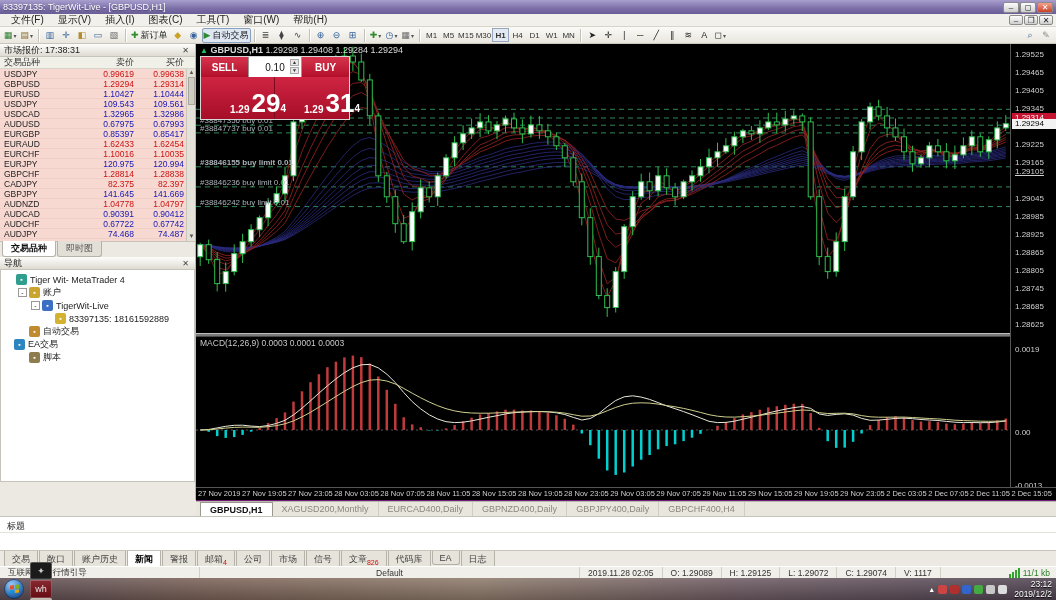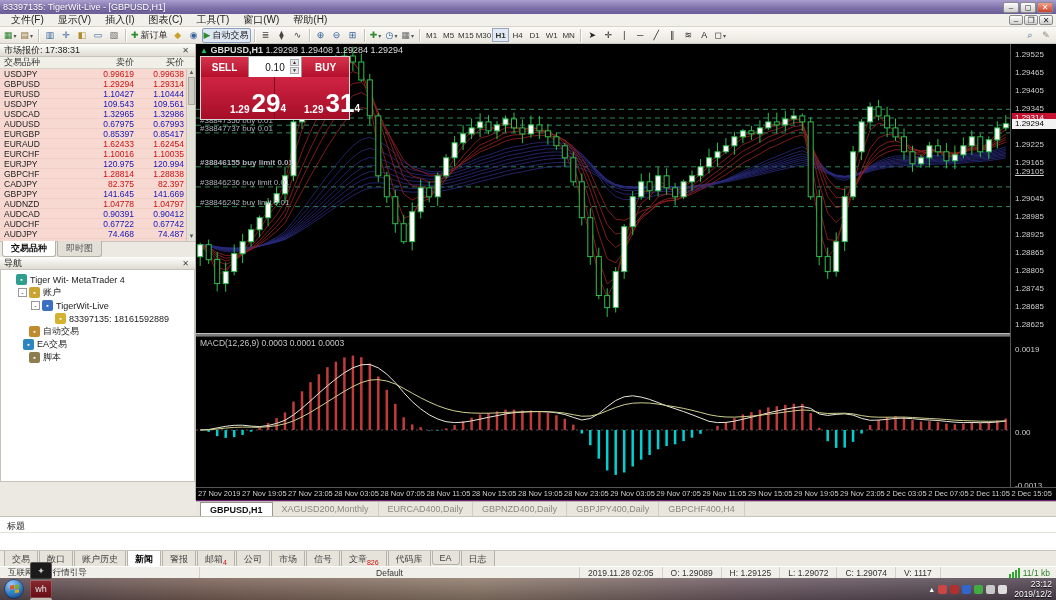--- a/index.html
+++ b/index.html
@@ -421,21 +421,21 @@
         <div class="tree-row" style="padding-left: 43px;">
           <span style="width: 11px; flex: 0 0 auto;"></span>
           <span class="tree-ico" style="background: rgb(212, 177, 46);">▪</span>
           <span>83397135: 18161592889</span>
         </div>
         <div class="tree-row" style="padding-left: 17px;">
           <span style="width: 11px; flex: 0 0 auto;"></span>
           <span class="tree-ico" style="background: rgb(192, 138, 46);">▪</span>
           <span>自动交易</span>
         </div>
-        <div class="tree-row" style="padding-left: 11px;">
+        <div class="tree-row" style="padding-left: 2px;">
           <span style="width: 11px; flex: 0 0 auto;"></span>
           <span class="tree-ico" style="background: rgb(46, 134, 192);">▪</span>
           <span>EA交易</span>
         </div>
         <div class="tree-row" style="padding-left: 17px;">
           <span style="width: 11px; flex: 0 0 auto;"></span>
           <span class="tree-ico" style="background: rgb(143, 124, 78);">▪</span>
           <span>脚本</span>
         </div>
       </div>

